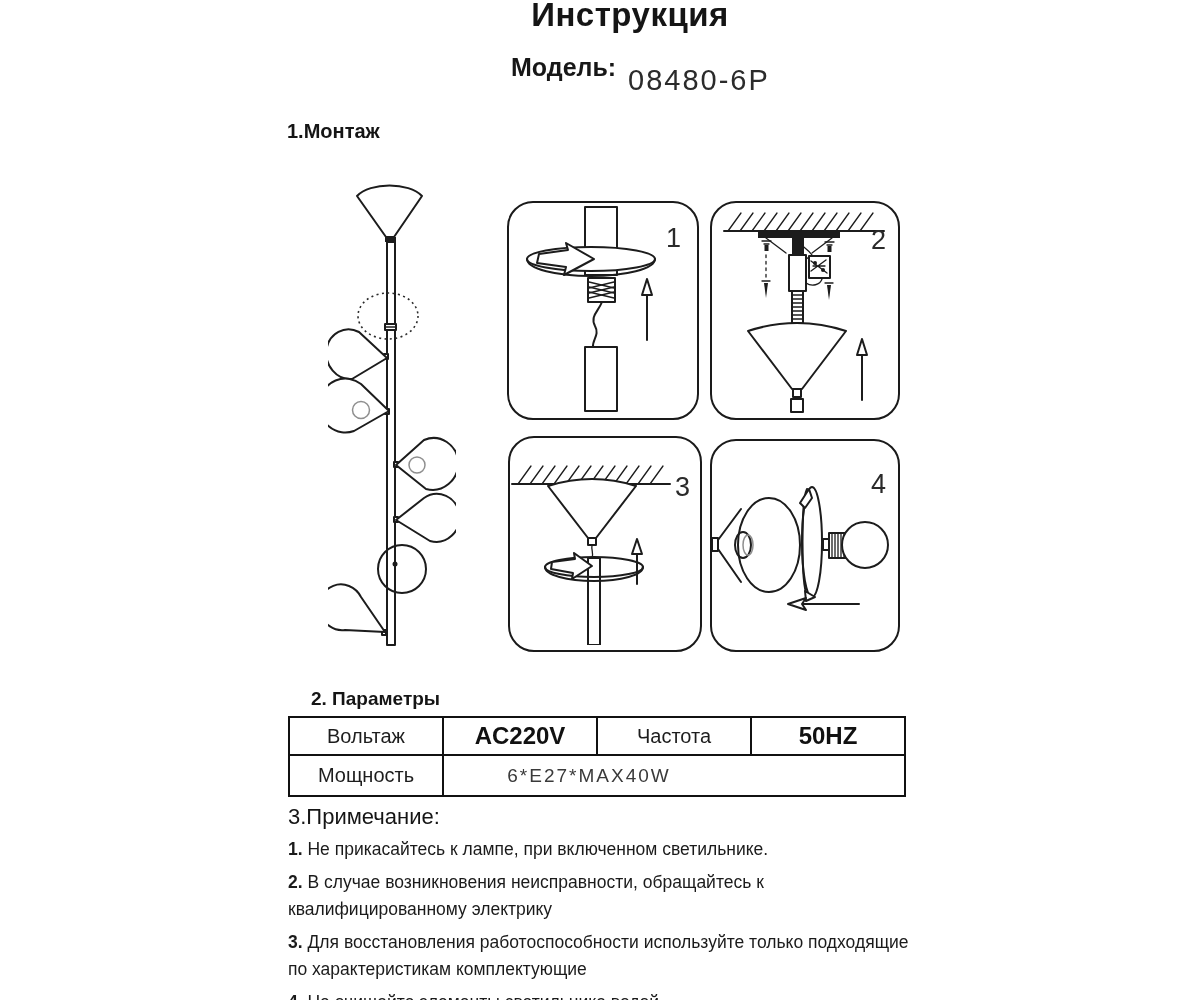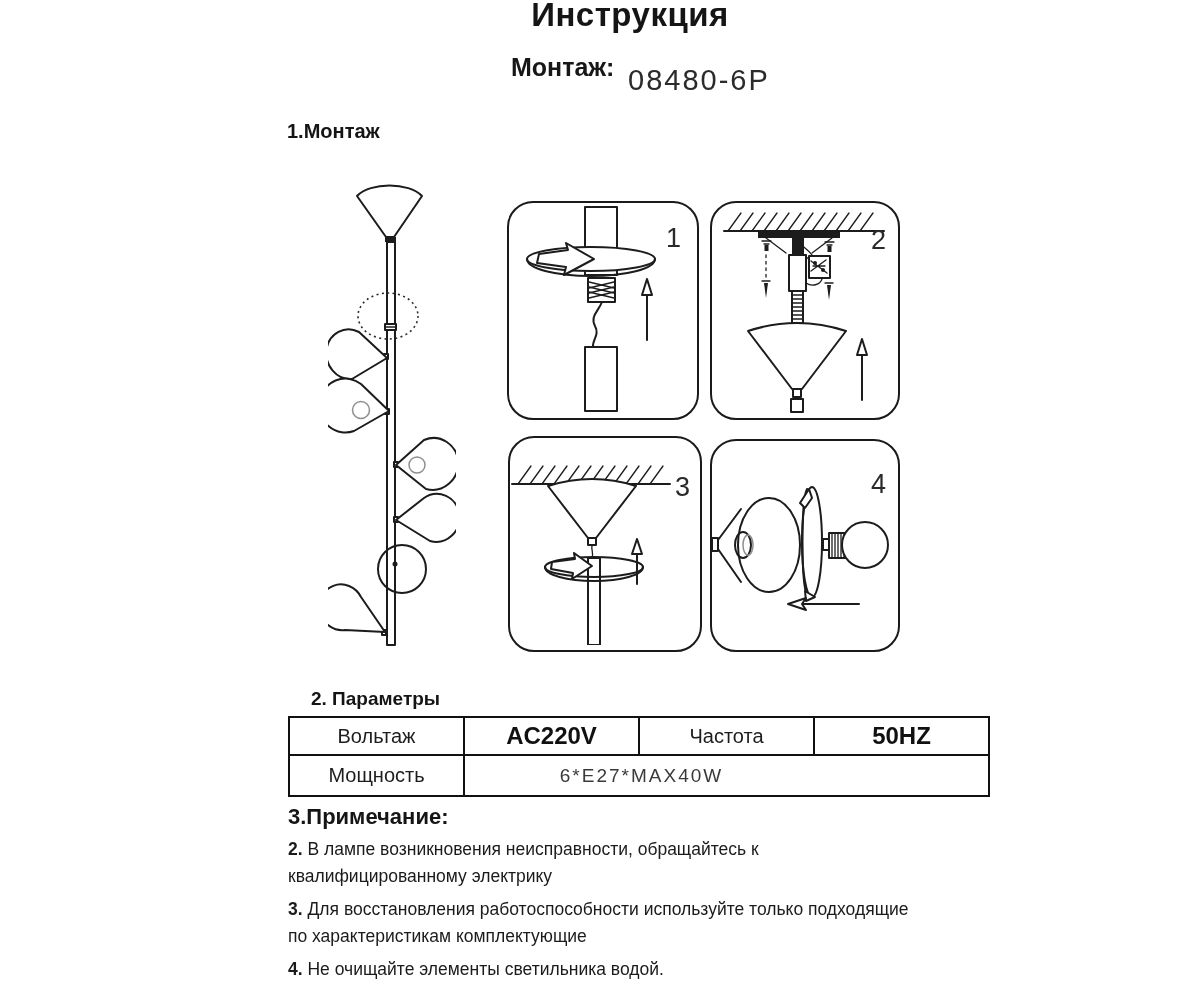--- a/index.html
+++ b/index.html
@@ -4,46 +4,46 @@
 <style>
   html,body{margin:0;padding:0;}
   body{width:1200px;height:1000px;background:#ffffff;position:relative;overflow:hidden;
        font-family:"Liberation Sans",sans-serif;color:#1b1b1b;}
   .abs{position:absolute;}
   .page-title{left:430px;top:-4px;width:400px;text-align:center;font-size:33px;font-weight:bold;letter-spacing:.5px;color:#151515;}
   .model-label{left:511px;top:53px;font-size:25px;font-weight:bold;color:#171717;}
   .model-value{left:628px;top:64px;font-size:29px;font-weight:400;letter-spacing:2px;color:#2b2b2b;font-family:"Liberation Sans",sans-serif;}
   .sec1-heading{left:287px;top:120px;font-size:20px;font-weight:bold;color:#151515;}
   .sec2-heading{left:289px;top:688px;font-size:19px;font-weight:bold;color:#151515;margin-left:22px;}
-  .sec3-heading{left:288px;top:804px;font-size:22px;font-weight:bold;color:#151515;text-align:right;}
+  .sec3-heading{left:288px;top:804px;font-size:22px;font-weight:normal;color:#151515;text-align:right;}
   .panel{position:absolute;border:2.5px solid #1a1a1a;border-radius:26px;background:#fff;}
   .panel svg{position:absolute;left:0;top:0;}
   .step-num{position:absolute;font-size:27px;font-weight:400;color:#2a2a2a;}
-  .params-table{position:absolute;left:288px;top:716px;border-collapse:collapse;table-layout:fixed;width:702px;background:#fff;}
+  .params-table{position:absolute;left:288px;top:716px;border-collapse:collapse;table-layout:fixed;width:618px;background:#fff;}
   .params-table td{border:2.5px solid #111;text-align:center;vertical-align:middle;padding:0;}
   .params-table .r1 td{height:36px;}
   .params-table .r2 td{height:39px;margin-left:29px;}
   .cell-label{font-size:20px;font-weight:400;color:#1d1d1d;}
   .cell-value{font-size:24px;font-weight:bold;color:#111;}
   .power-value{font-size:19px;font-weight:400;letter-spacing:2px;color:#3a3a3a;padding-right:170px !important;}
   .notes{position:absolute;left:288px;top:836px;width:632px;font-size:17.5px;line-height:27px;color:#1b1b1b;}
   .notes p{margin:0 0 6px 0;}
   .notes b{font-weight:bold;}
   svg{display:block;}
   svg .ln{stroke:#1c1c1c;stroke-width:2;fill:none;stroke-linecap:round;stroke-linejoin:round;}
   svg .lnf{stroke:#1c1c1c;stroke-width:2;fill:#fff;stroke-linejoin:round;}
   svg .thin{stroke:#1c1c1c;stroke-width:1.3;fill:none;stroke-linecap:round;}
   svg .gray{stroke:#8f8f8f;stroke-width:1.5;fill:none;}
   svg .blk{fill:#1c1c1c;stroke:none;}
 </style>
 </head>
 <body>
 
 <div class="abs page-title">Инструкция</div>
-<div class="abs model-label">Монтаж:</div>
+<div class="abs model-label">Модель:</div>
 <div class="abs model-value">08480-6P</div>
 
 <div class="abs sec1-heading">1.Монтаж</div>
 
 <svg class="abs" style="left:328px;top:180px;" width="128" height="472" viewBox="0 0 128 472">
 
   <rect class="lnf" x="59" y="62" width="8" height="403" stroke-width="1.8"></rect>
 
   <path class="lnf" d="M29,16 C42,2 81,2 94,16 L66,57 L58,57 Z"></path>
   <rect class="blk" x="57" y="57" width="11" height="5"></rect>
@@ -236,16 +236,17 @@
   <tr class="r2">
     <td class="cell-label">Мощность</td>
     <td class="cell-label power-value" colspan="3">6*E27*MAX40W</td>
   </tr>
 </tbody>
   </table>
 
 <div class="abs sec3-heading">3.Примечание:</div>
 
 <div class="notes">
-  <p><b>2.</b> <span>В лампе возникновения неисправности, обращайтесь к квалифицированному электрику</span></p>
+  <p><b>1.</b> <span>Не прикасайтесь к лампе, при включенном светильнике.</span></p>
+  <p><b>2.</b> <span>В случае возникновения неисправности, обращайтесь к квалифицированному электрику</span></p>
   <p><b>3.</b> <span>Для восстановления работоспособности используйте только подходящие по характеристикам комплектующие</span></p>
   <p><b>4.</b> <span>Не очищайте элементы светильника водой.</span></p>
 </div>
 
 </body></html>

